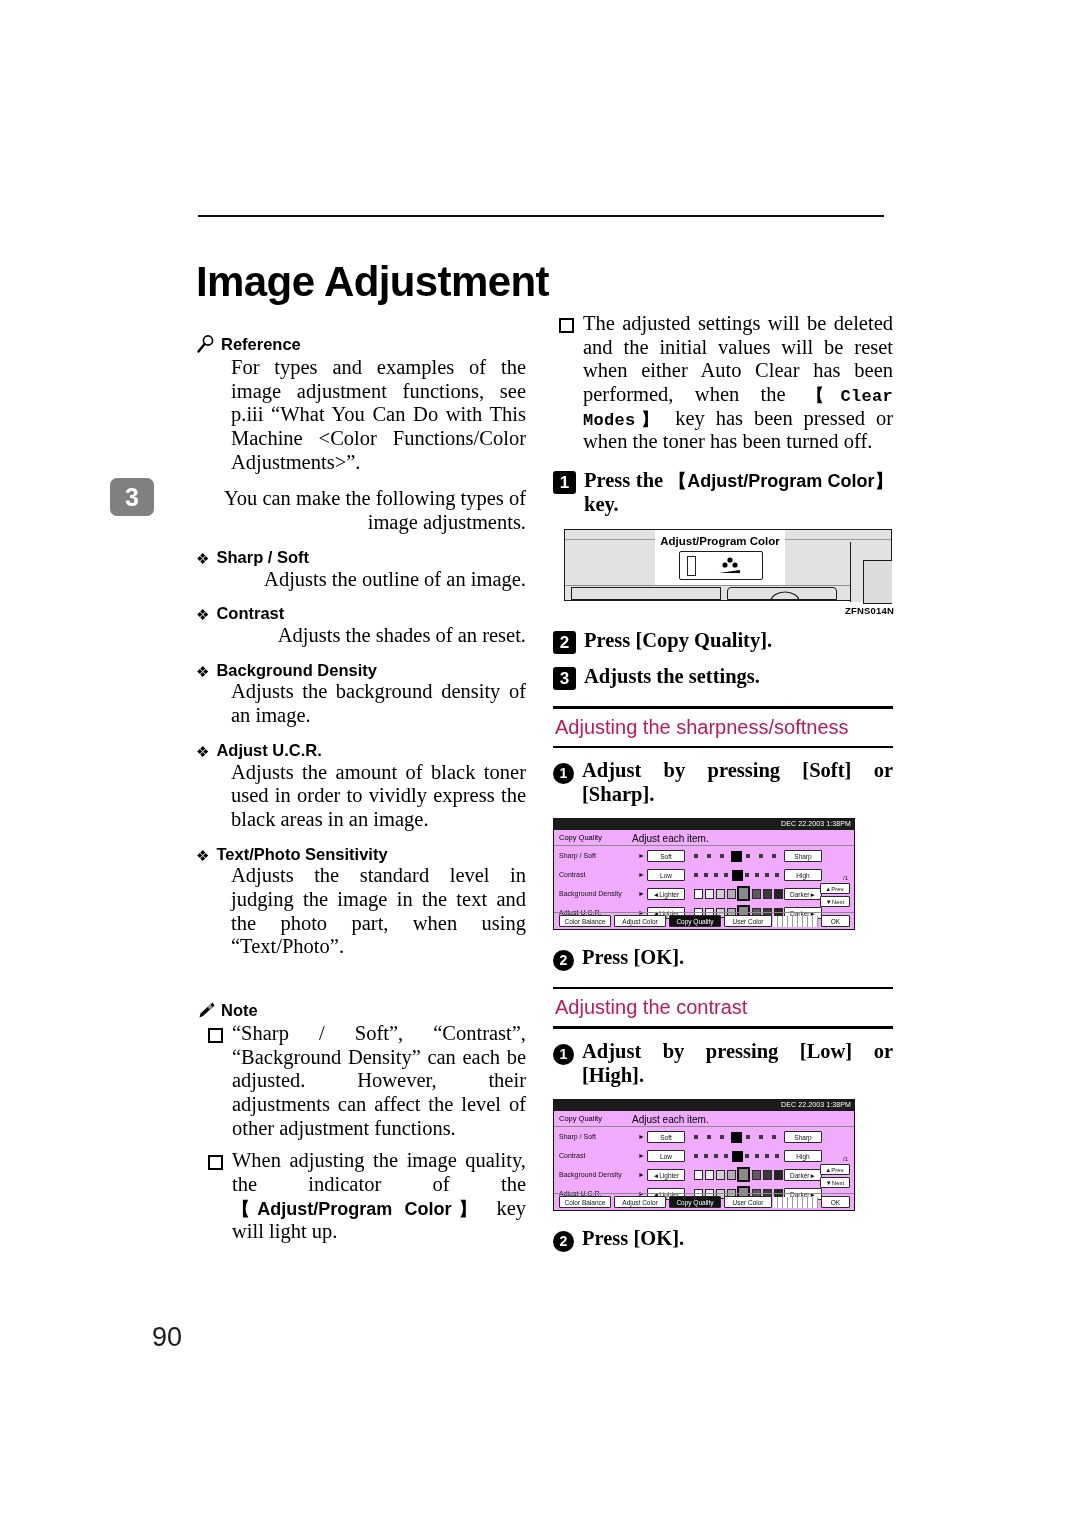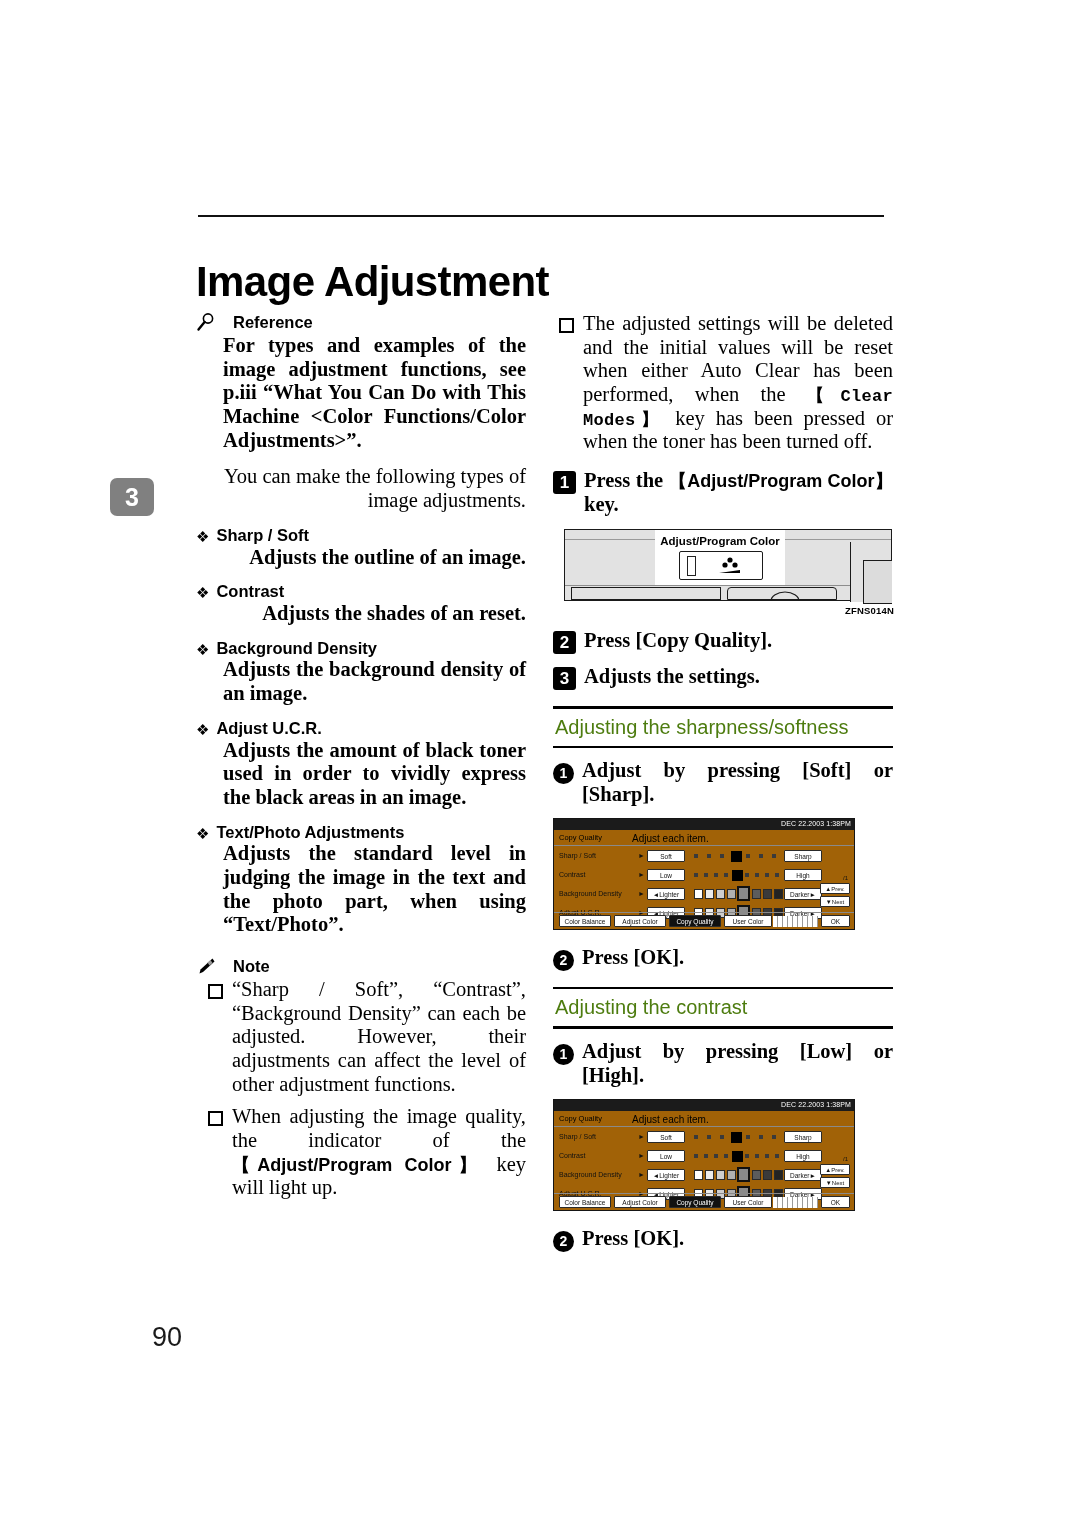--- a/index.html
+++ b/index.html
@@ -39,25 +39,25 @@
 
   
   .col{position:absolute;top:312px;width:330px;}
   .colL{left:196px;}
   .colR{left:553px;width:340px;}
 
   
   .ico-head{
     font-family:"Liberation Sans", sans-serif;
     font-weight:bold;font-size:16.5px;
-    display:flex;align-items:flex-end;gap:17px;margin-bottom:2px;
+    display:flex;align-items:flex-end;gap:5px;margin-bottom:2px;margin-top:22px;
   }
   .ico{width:20px;height:20px;display:inline-block;flex:0 0 auto;}
 
-  .indent{margin-left:27px;font-weight:bold;}
+  .indent{margin-left:35px;}
   .body{
     font-size:20.5px;line-height:1.155;text-align:justify;
     hyphens:none;
   }
   .body.nj{text-align:right;}
   .gap{height:13px;}
   .gap-s{height:9px;}
   .gap-l{height:19px;}
 
   
@@ -103,21 +103,21 @@
     border-radius:50%;font-family:"Liberation Sans",sans-serif;
     font-weight:bold;font-size:14px;line-height:21px;text-align:center;
     margin-top:4px;
   }
 
   
   .subsec{margin-top:16px;}
   .subsec .rule{height:2.5px;background:#000;width:100%;}
   .subsec .lbl{
     font-family:"Liberation Sans",sans-serif;
-    font-size:20px;padding:7px 0 7px 2px;color:#4d7c0f;
+    font-size:20px;padding:7px 0 7px 2px;color:#be185d;
   }
 
   
   .panel-fig{position:relative;margin-top:12px;width:330px;padding-left:11px;}
   .panel-box{
     position:relative;width:328px;height:72px;background:#e2e2e2;
     border:1.5px solid #1a1a1a;box-sizing:border-box;
   }
   .panel-top-line{position:absolute;left:0;top:9px;width:100%;height:1px;background:#9a9a9a;}
   .panel-white{
@@ -144,21 +144,21 @@
   .panel-right .tab{position:absolute;left:12px;top:18px;width:28px;height:42px;border:1.3px solid #1a1a1a;border-right:none;background:#dcdcdc;}
   .fig-id{
     position:absolute;right:0;bottom:-15px;
     font-family:"Liberation Sans",sans-serif;font-size:9.5px;
     font-weight:bold;color:#000;letter-spacing:.2px;
   }
 
   
   .lcd{
     margin-top:11px;width:302px;height:112px;position:relative;
-    border:1.6px solid #151515;box-sizing:border-box;background:#a16207;
+    border:1.6px solid #151515;box-sizing:border-box;background:#f0abfc;
   }
   .lcd-status{
     position:absolute;left:0;top:0;width:100%;height:11px;background:#1b1b1b;
   }
   .lcd-status .dt{
     position:absolute;right:3px;top:1px;color:#fff;
     font-family:"Liberation Sans",sans-serif;font-size:7px;letter-spacing:.1px;
   }
   .lcd-hdr{
     position:absolute;left:0;top:11px;width:100%;height:15px;
@@ -266,21 +266,21 @@
     <div class="gap"></div>
     <div class="dia-item">
       <span class="dia">❖</span>
       <span class="dia-title">Adjust U.C.R.</span>
     </div>
     <div class="indent body">Adjusts the amount of black toner used in order to vividly express the black areas in an image.</div>
 
     <div class="gap"></div>
     <div class="dia-item">
       <span class="dia">❖</span>
-      <span class="dia-title">Text/Photo Adjustments</span>
+      <span class="dia-title">Text/Photo Sensitivity</span>
     </div>
     <div class="indent body">Adjusts the standard level in judging the image in the text and the photo part, when using “Text/Photo”.</div>
 
     <div class="gap-l"></div>
     <div class="ico-head">
       <span class="ico">
         <svg viewBox="0 0 20 20" width="20" height="20">
             <polygon points="16.5,2.5 18.5,5.5 7,16 3.5,17.5 4.5,13.5" fill="#000"></polygon>
             <polygon points="14.5,4 16.5,7 13.5,9.5 11.5,6.5" fill="#9a9a9a"></polygon>
           </svg>

